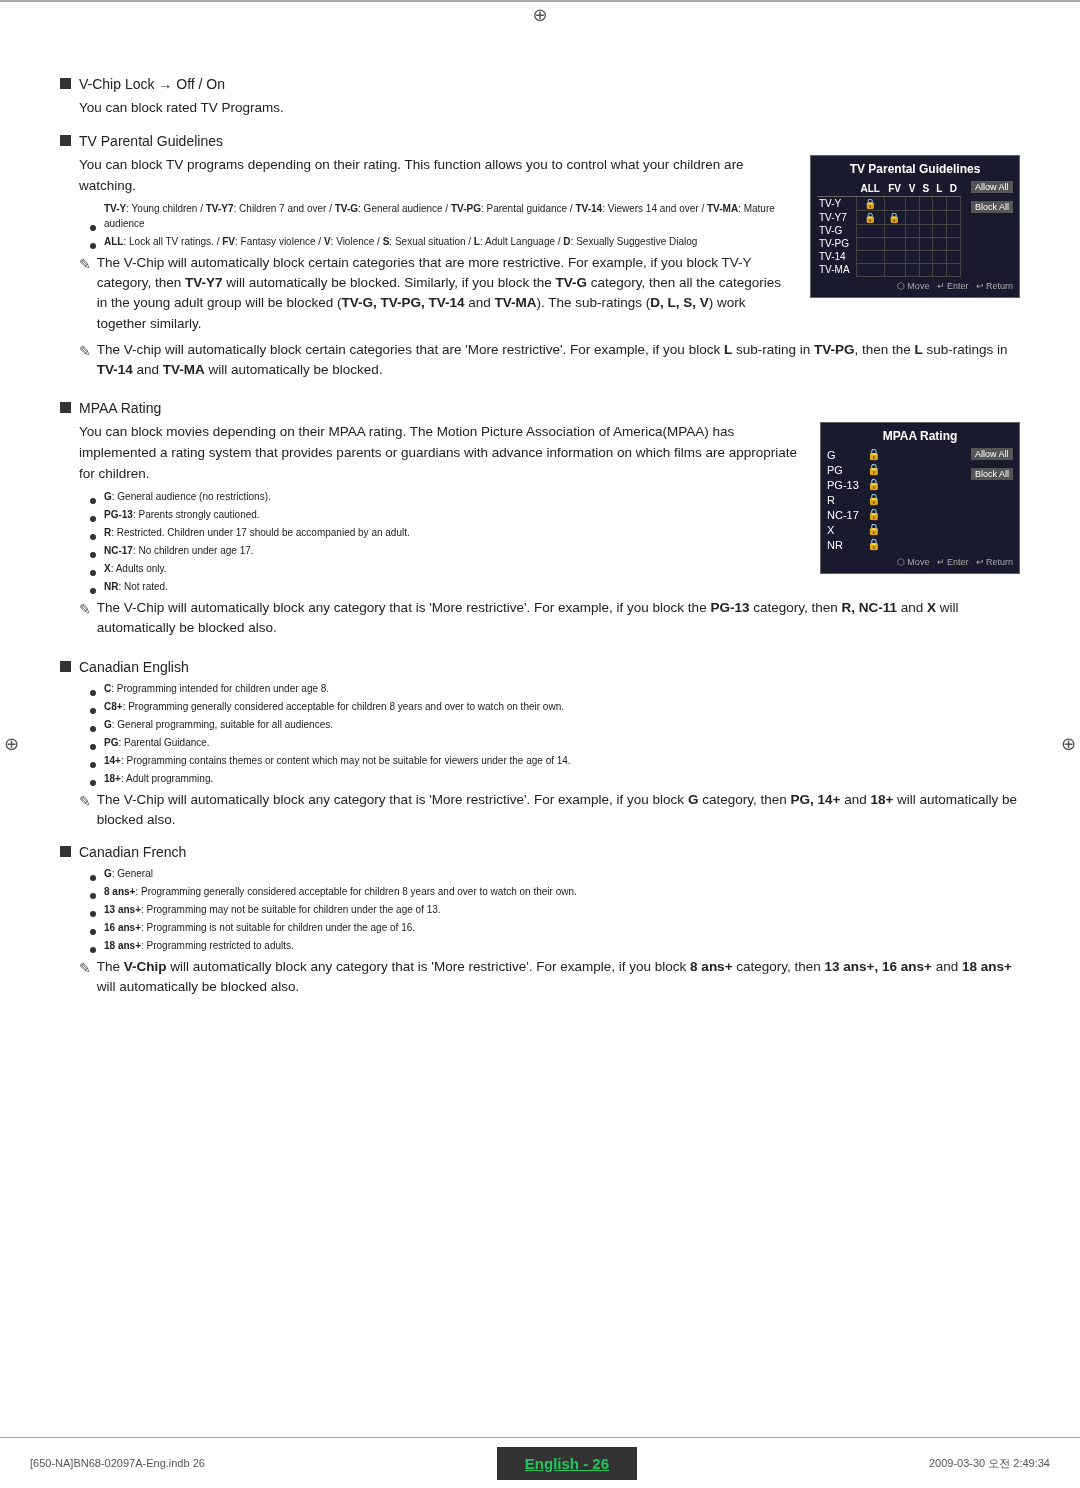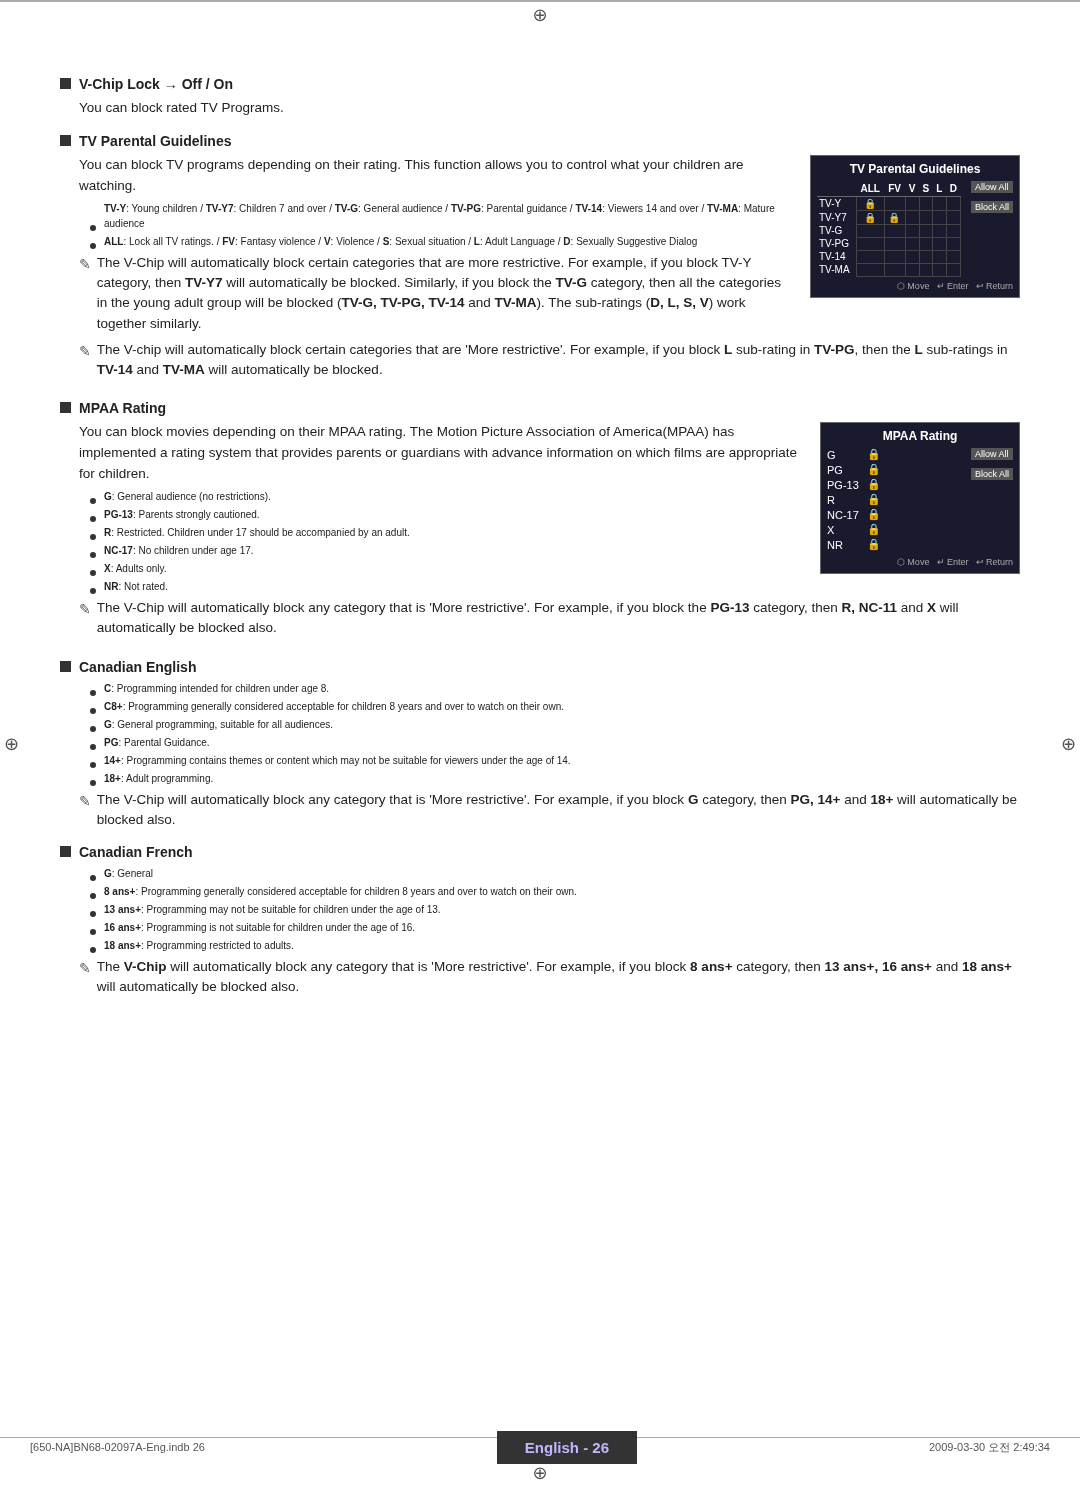--- a/index.html
+++ b/index.html
@@ -70,21 +70,21 @@
     }
     .section-square {
       width: 11px;
       height: 11px;
       background: #333;
       margin-right: 8px;
       margin-top: 2px;
       flex-shrink: 0;
     }
     .section-title {
-      font-weight: bold;
+      font-weight: normal;
       font-size: 14px;
     }
     
     .body-text {
       font-size: 13.5px;
       line-height: 1.55;
       margin-left: 19px;
       margin-bottom: 4px;
     }
     
@@ -221,43 +221,44 @@
       font-size: 11px;
       width: 40px;
     }
     .mpaa-lock {
       color: #aaa;
       font-size: 11px;
     }
     
     .footer {
       position: absolute;
-      bottom: 16px;
+      bottom: 0;
       left: 0;
       right: 0;
       height: 50px;
       display: flex;
       align-items: center;
       justify-content: space-between;
       padding: 0 30px;
       font-size: 11px;
       color: #555;
     }
     .footer-center {
       display: flex;
       align-items: center;
       justify-content: center;
     }
     .english-badge {
       background: #333;
-      color: #c4b5fd;
+      color: #22c55e;
       font-size: 15px;
       font-weight: bold;
       padding: 8px 28px;
       display: inline-block;
+      text-decoration: underline;
     }
     
     .compass-bottom {
       position: absolute;
       bottom: 4px;
       left: 50%;
       transform: translateX(-50%);
       font-size: 18px;
       color: #555;
     }

